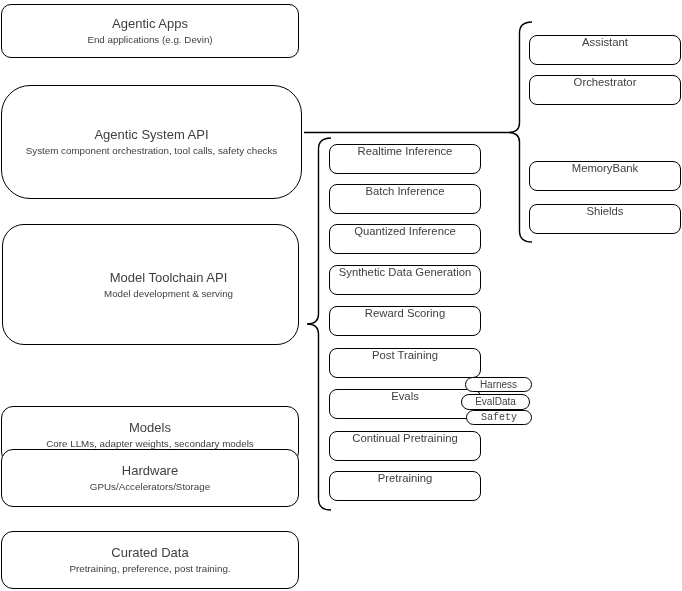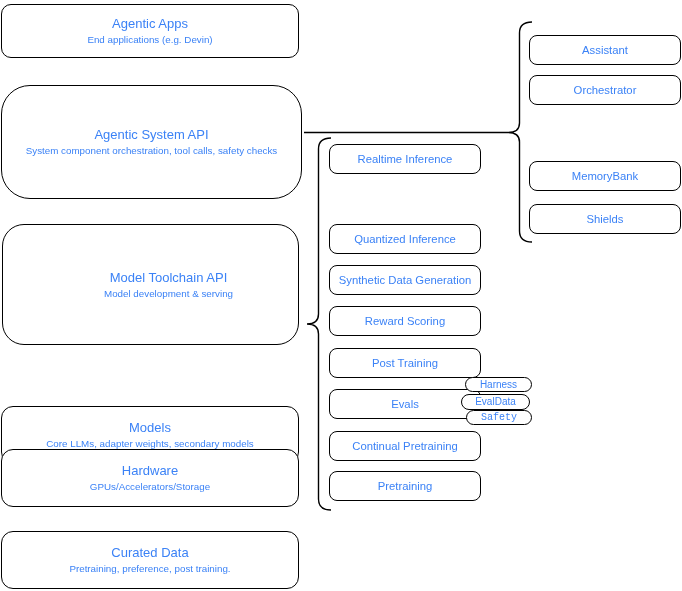--- a/index.html
+++ b/index.html
@@ -2,21 +2,21 @@
 <html><head>
 <meta charset="utf-8">
 <style>
   html, body { margin: 0; padding: 0; background: #ffffff; }
   .canvas {
     position: relative;
     width: 682px;
     height: 591px;
     background: #ffffff;
     font-family: "Liberation Sans", sans-serif;
-    color: #3b82f6;
+    color: #404040;
     overflow: hidden;
   }
   .overlay {
     position: absolute;
     left: 0; top: 0;
     width: 682px; height: 591px;
     z-index: 0;
   }
   .box {
     position: absolute;
@@ -33,21 +33,20 @@
   .box .title { font-size: 13px; line-height: 15px; }
   .box .sub   { font-size: 9.8px; line-height: 12px; margin-top: 3px; }
 
   .mini {
     position: absolute;
     box-sizing: border-box;
     background: #ffffff;
     border: 1.4px solid #000000;
     border-radius: 8px;
     display: flex;
-    align-items: center;
     justify-content: center;
     text-align: center;
     font-size: 11.3px;
     z-index: 2;
   }
   .pill {
     position: absolute;
     box-sizing: border-box;
     background: #ffffff;
     border: 1.4px solid #000000;
@@ -117,20 +116,23 @@
     <div class="sub">GPUs/Accelerators/Storage</div>
   </div>
   <div class="box b-data">
     <div class="title">Curated Data</div>
     <div class="sub">Pretraining, preference, post training.</div>
   </div>
 
   <div class="mini m m0">
     <span>Realtime Inference</span>
   </div>
+  <div class="mini m m1">
+    <span>Batch Inference</span>
+  </div>
   <div class="mini m m2">
     <span>Quantized Inference</span>
   </div>
   <div class="mini m m3">
     <span>Synthetic Data Generation</span>
   </div>
   <div class="mini m m4">
     <span>Reward Scoring</span>
   </div>
   <div class="mini m m5">

